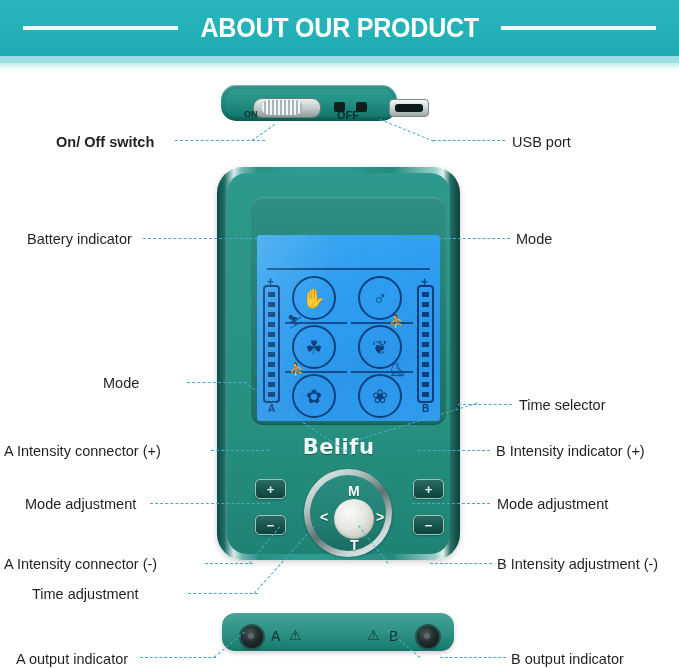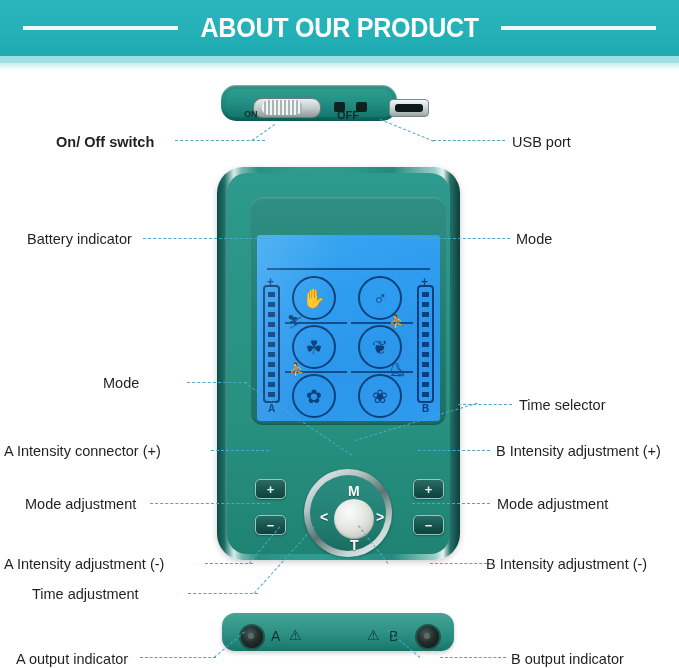--- a/index.html
+++ b/index.html
@@ -329,20 +329,21 @@
             <div class="mrow-line" style="left: 66px; top: 96px;"></div>
             <div class="mfig" style="left: 2px; top: 40px;">⛷</div>
             <div class="mfig" style="left: 104px; top: 40px;">⛹</div>
             <div class="mfig" style="left: 4px; top: 88px;">⛹</div>
             <div class="mfig" style="left: 104px; top: 88px;">⛸</div>
           </div>
 
       </div>
     </div>
 
+    <div id="brand">Belifu</div>
 
     <div class="sbtn" id="btn-aplus">+</div>
     <div class="sbtn" id="btn-aminus">−</div>
     <div class="sbtn" id="btn-bplus">+</div>
     <div class="sbtn" id="btn-bminus">−</div>
 
     <div id="dpad">
       <div id="dpad-inner">
         <div class="dlab" id="dlab-m">M</div>
         <div class="dlab" id="dlab-t">T</div>
@@ -370,25 +371,25 @@
   </div>
 </div>
 
 <div class="lbl l" style="left:56px;top:134px;font-weight:bold;">On/ Off switch</div>
 <div class="lbl r" style="left:512px;top:134px;">USB port</div>
 <div class="lbl l" style="left:27px;top:231px;">Battery indicator</div>
 <div class="lbl r" style="left:516px;top:231px;">Mode</div>
 <div class="lbl l" style="left:103px;top:375px;">Mode</div>
 <div class="lbl r" style="left:519px;top:397px;">Time selector</div>
 <div class="lbl l" style="left:4px;top:443px;">A Intensity connector (+)</div>
-<div class="lbl r" style="left:496px;top:443px;">B Intensity adjustment (+)</div>
+<div class="lbl r" style="left:496px;top:443px;">B Intensity indicator (+)</div>
 <div class="lbl l" style="left:25px;top:496px;">Mode adjustment</div>
 <div class="lbl r" style="left:497px;top:496px;">Mode adjustment</div>
-<div class="lbl l" style="left:4px;top:556px;">A Intensity adjustment (-)</div>
-<div class="lbl r" style="left:486px;top:556px;">B Intensity adjustment (-)</div>
+<div class="lbl l" style="left:4px;top:556px;">A Intensity connector (-)</div>
+<div class="lbl r" style="left:497px;top:556px;">B Intensity adjustment (-)</div>
 <div class="lbl l" style="left:32px;top:586px;">Time adjustment</div>
 <div class="lbl l" style="left:16px;top:651px;">A output indicator</div>
 <div class="lbl r" style="left:511px;top:651px;">B output indicator</div>
 
 <div class="leader" style="left:175px;top:140px;width:90px;"></div>
 <div class="leaderd" style="left:252px;top:140px;width:28px;transform:rotate(-35deg);"></div>
 <div class="leader" style="left:433px;top:140px;width:72px;"></div>
 <div class="leaderd" style="left:380px;top:119px;width:58px;transform:rotate(22deg);"></div>
 
 <div class="leader" style="left:143px;top:238px;width:130px;"></div>

